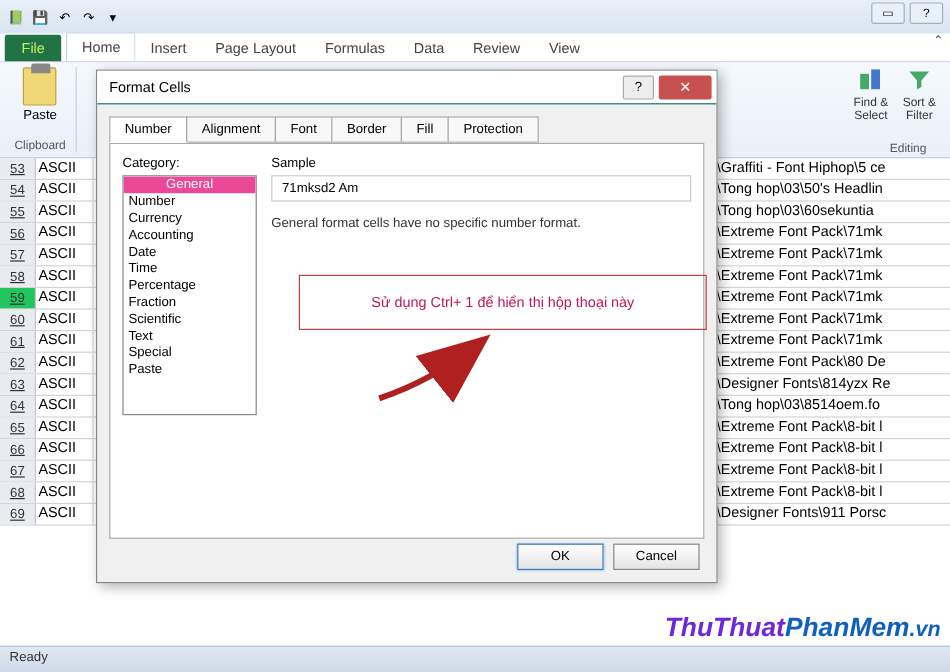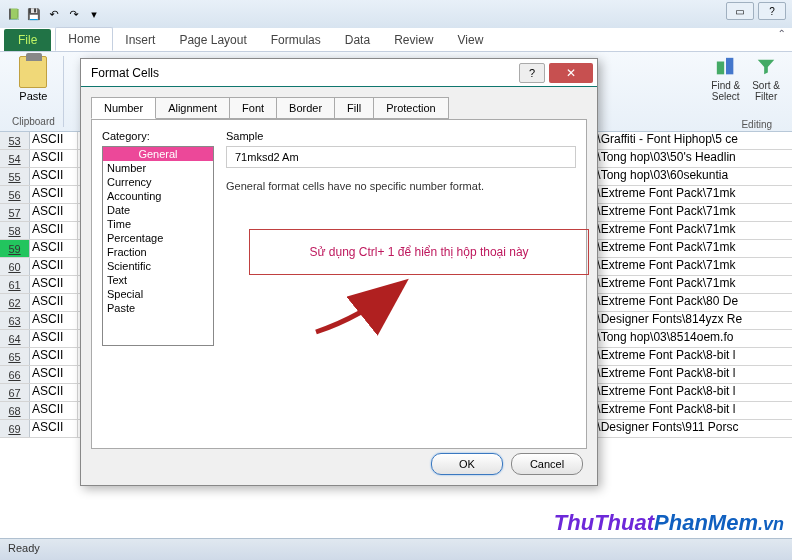--- a/index.html
+++ b/index.html
@@ -55,21 +55,21 @@
 
 .sample-area { position: absolute; left: 134px; top: 10px; right: 10px; }
 .sample-label { font-size: 11px; margin-bottom: 4px; }
 .sample-box { border: 1px solid #ccc; padding: 4px 8px; font-size: 11px; height: 22px; background: #fff; }
 .desc-text { font-size: 11px; margin-top: 12px; color: #333; }
 
 .note-box { position: absolute; left: 168px; top: 170px; width: 340px; height: 46px; border: 1px solid #c04040; display: flex; align-items: center; justify-content: center; color: #be185d; font-size: 12px; }
 .arrow { position: absolute; left: 220px; top: 218px; }
 
 .dlg-buttons { position: absolute; bottom: 10px; right: 14px; display: flex; gap: 8px; }
-.dlg-buttons button { width: 72px; height: 22px; font-size: 11px; border: 1px solid #888; background: linear-gradient(#fff,#e4e4e4); border-radius: 10px; }
+.dlg-buttons button { width: 72px; height: 22px; font-size: 11px; border: 1px solid #888; background: linear-gradient(#fff,#e4e4e4); border-radius: 0; }
 .dlg-buttons button.primary { border: 1px solid #3a78c0; box-shadow: 0 0 2px #6aa8e8; }
 
 
 .statusbar { position: absolute; bottom: 0; left: 0; right: 0; height: 22px; background: linear-gradient(#e0e8f0,#cfdae8); border-top: 1px solid #b0c0d0; font-size: 11px; padding: 3px 8px; color: #333; }
 
 
 .watermark { position: absolute; right: 8px; bottom: 24px; font-size: 22px; font-weight: bold; font-style: italic; }
 .watermark .t1 { color: #6d28d9; }
 .watermark .t2 { color: #1060c0; }
 .watermark .t3 { color: #1060c0; font-size: 18px; }

